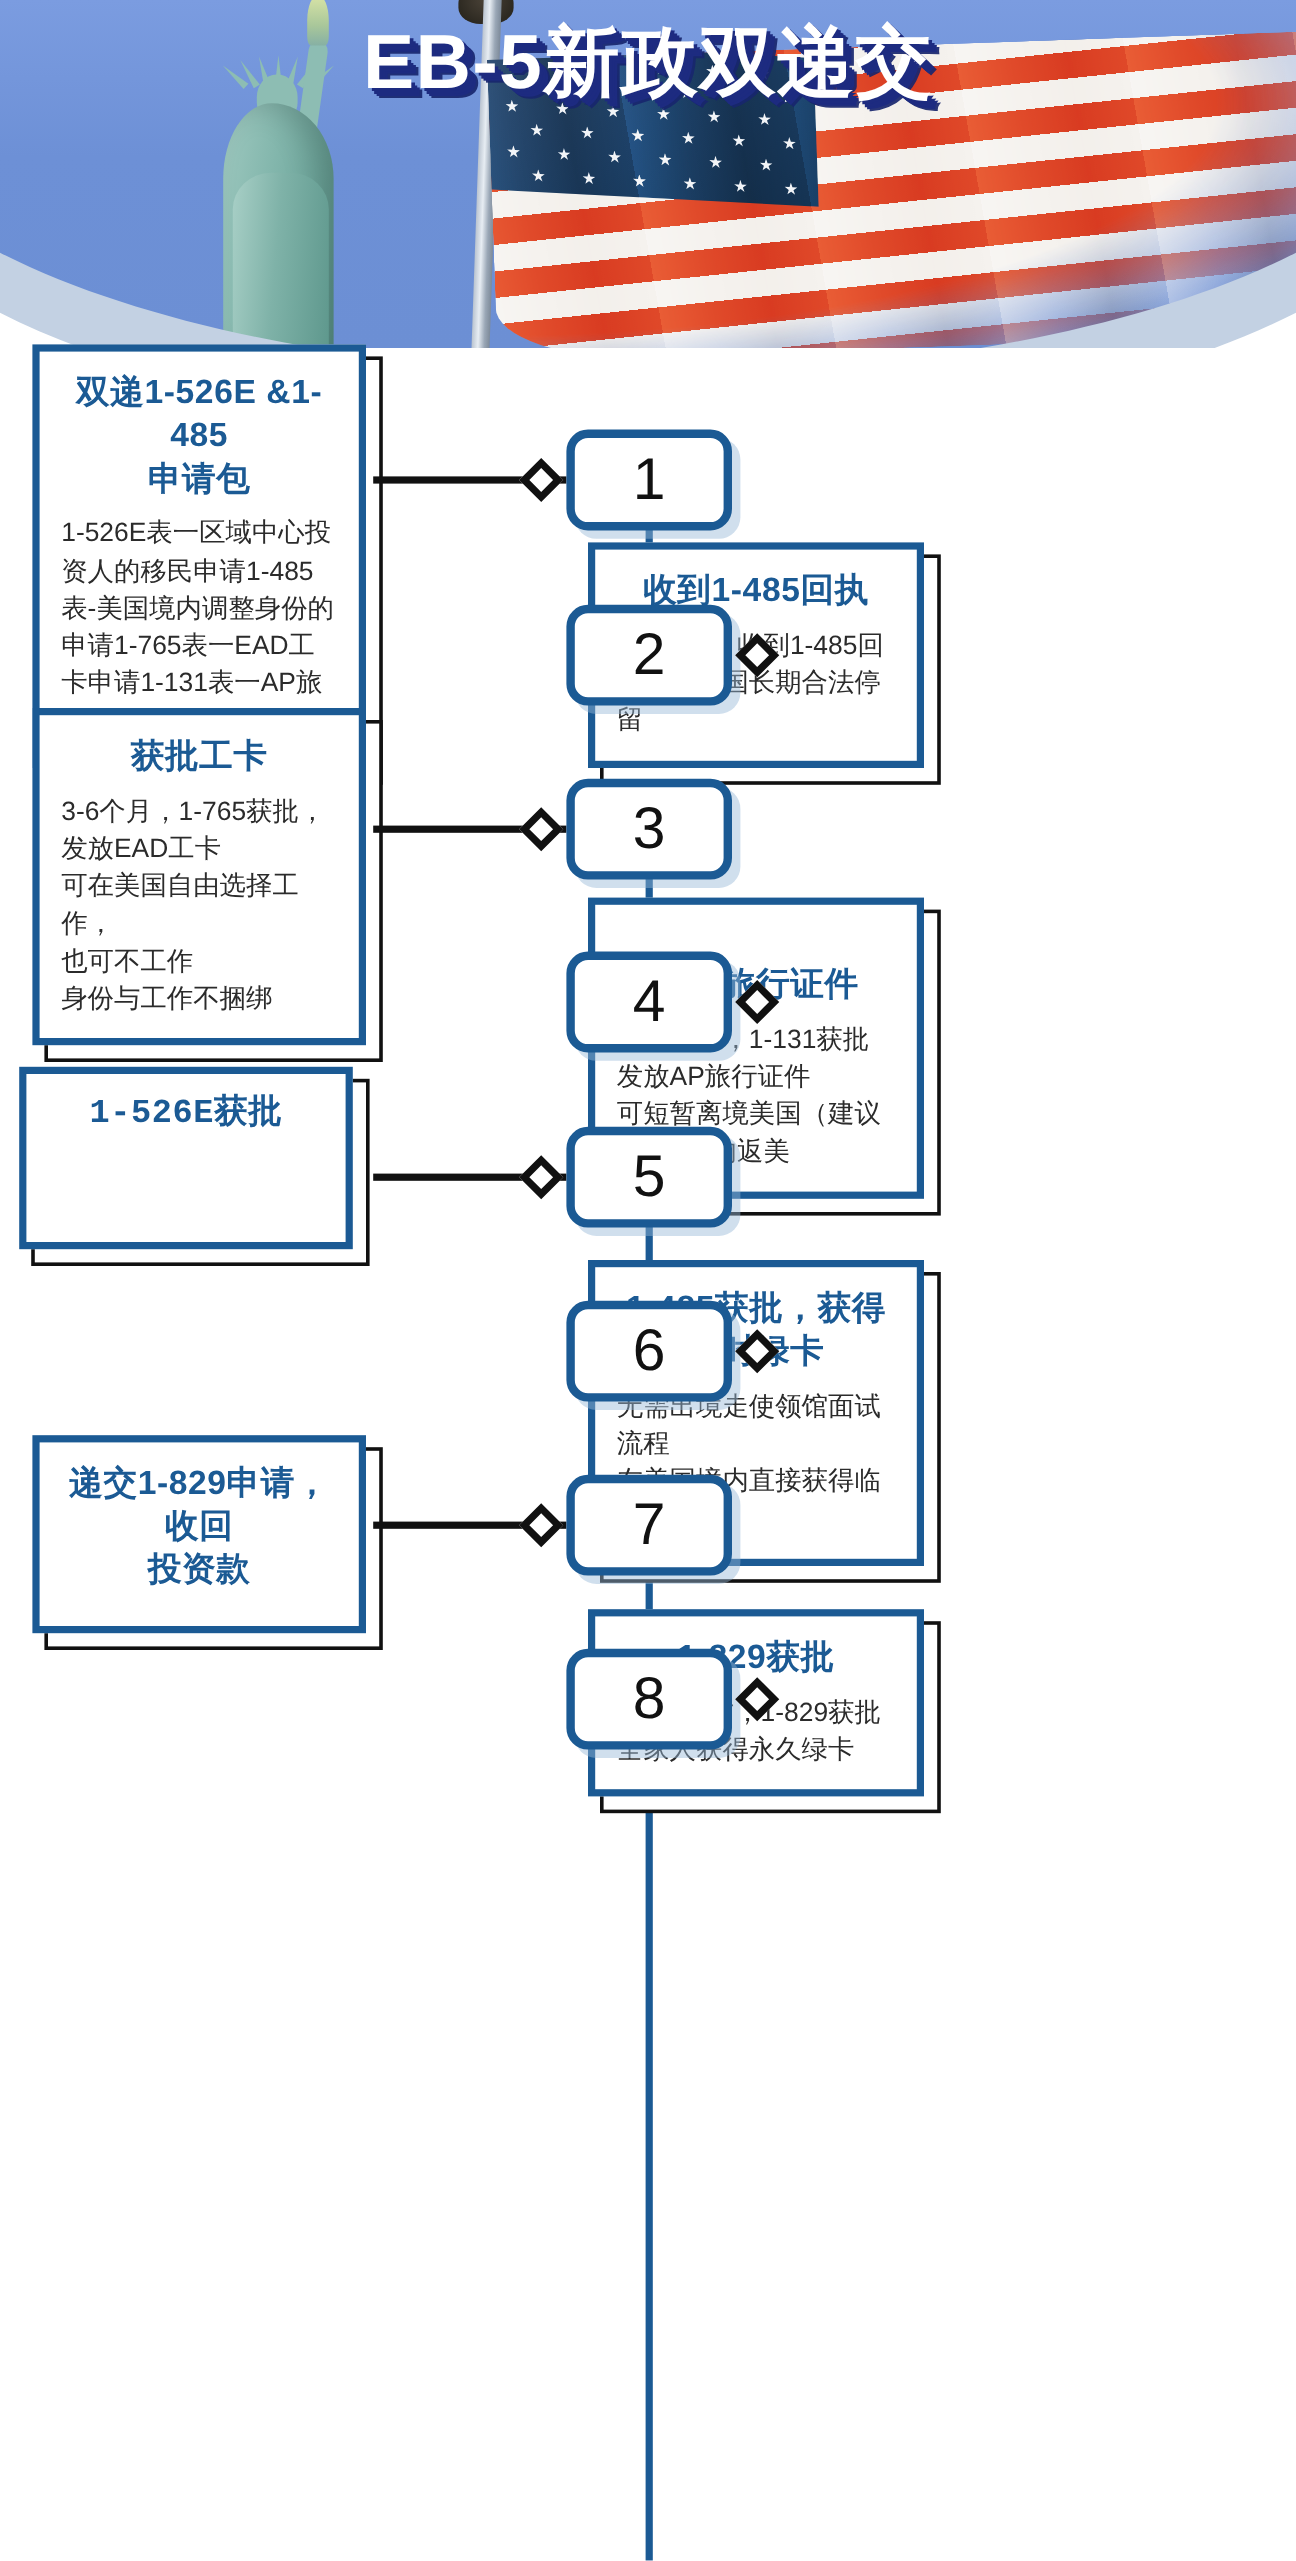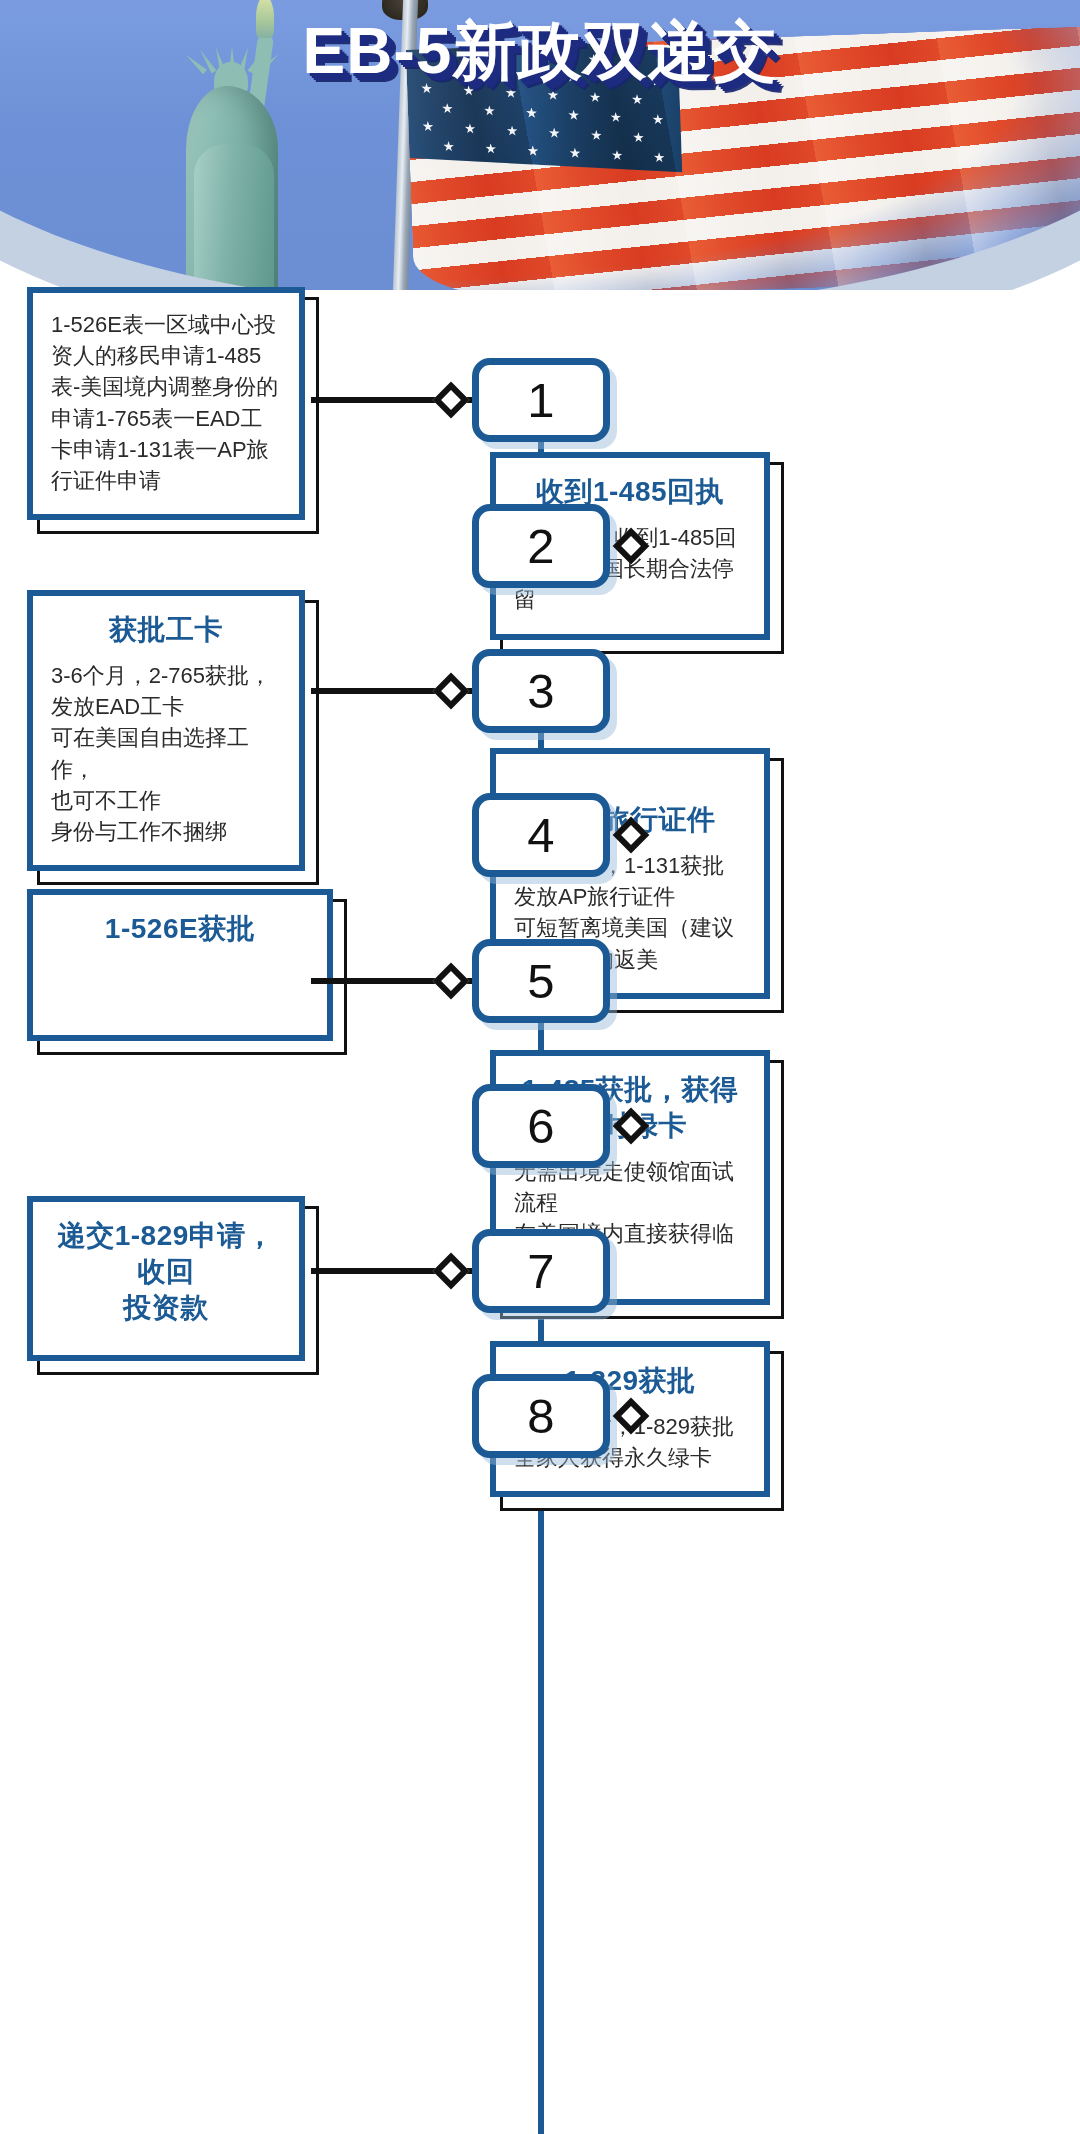--- a/index.html
+++ b/index.html
@@ -369,20 +369,22 @@
   </div>
 
   <div class="timeline-axis"></div>
 
   <div id="steps-root">
       <div class="step">
         <div class="badge" style="top: 358px;">
           <span class="badge-num">1</span>
         </div>
         <div class="card left" style="top: 287px; left: 27px; width: 278px; min-height: 200px;">
+          <div class="card-title" style="white-space: pre-line;">双递1-526E &amp;1-485
+申请包</div>
           <div class="card-body">1-526E表一区域中心投资人的移民申请1-485表-美国境内调整身份的申请1-765表一EAD工卡申请1-131表一AP旅行证件申请</div>
         </div>
         <div class="connector" style="top: 397px; left: 311px; width: 161px;"></div>
         <div class="diamond" style="top: 387px; left: 438px;"></div>
       </div>
       <div class="step">
         <div class="badge" style="top: 504px;">
           <span class="badge-num">2</span>
         </div>
         <div class="card right" style="top: 452px; left: 490px; width: 280px; min-height: 185px;">
@@ -391,21 +393,21 @@
         </div>
         <div class="connector" style="top: 543px; left: 610px; width: 0px;"></div>
         <div class="diamond" style="top: 533px; left: 618px;"></div>
       </div>
       <div class="step">
         <div class="badge" style="top: 649px;">
           <span class="badge-num">3</span>
         </div>
         <div class="card left" style="top: 590px; left: 27px; width: 278px; min-height: 196px;">
           <div class="card-title" style="white-space: pre-line;">获批工卡</div>
-          <div class="card-body">3-6个月，2-765获批，
+          <div class="card-body">3-6个月，1-765获批，
 发放EAD工卡
 可在美国自由选择工作，
 也可不工作
 身份与工作不捆绑</div>
         </div>
         <div class="connector" style="top: 688px; left: 311px; width: 161px;"></div>
         <div class="diamond" style="top: 678px; left: 438px;"></div>
       </div>
       <div class="step">
         <div class="badge" style="top: 793px;">
@@ -417,21 +419,21 @@
 发放AP旅行证件
 可短暂离境美国（建议1个月以内返美</div>
         </div>
         <div class="connector" style="top: 832px; left: 610px; width: 0px;"></div>
         <div class="diamond" style="top: 822px; left: 618px;"></div>
       </div>
       <div class="step">
         <div class="badge" style="top: 939px;">
           <span class="badge-num">5</span>
         </div>
-        <div class="card left" style="top: 889px; left: 27px; width: 306px; min-height: 152px;">
+        <div class="card left" style="top: 889px; left: 16px; width: 278px; min-height: 152px; font-family: Liberation Mono, monospace;">
           <div class="card-title" style="white-space: pre-line;">1-526E获批</div>
         </div>
         <div class="connector" style="top: 978px; left: 311px; width: 161px;"></div>
         <div class="diamond" style="top: 968px; left: 438px;"></div>
       </div>
       <div class="step">
         <div class="badge" style="top: 1084px;">
           <span class="badge-num">6</span>
         </div>
         <div class="card right" style="top: 1050px; left: 490px; width: 280px; min-height: 185px;">

